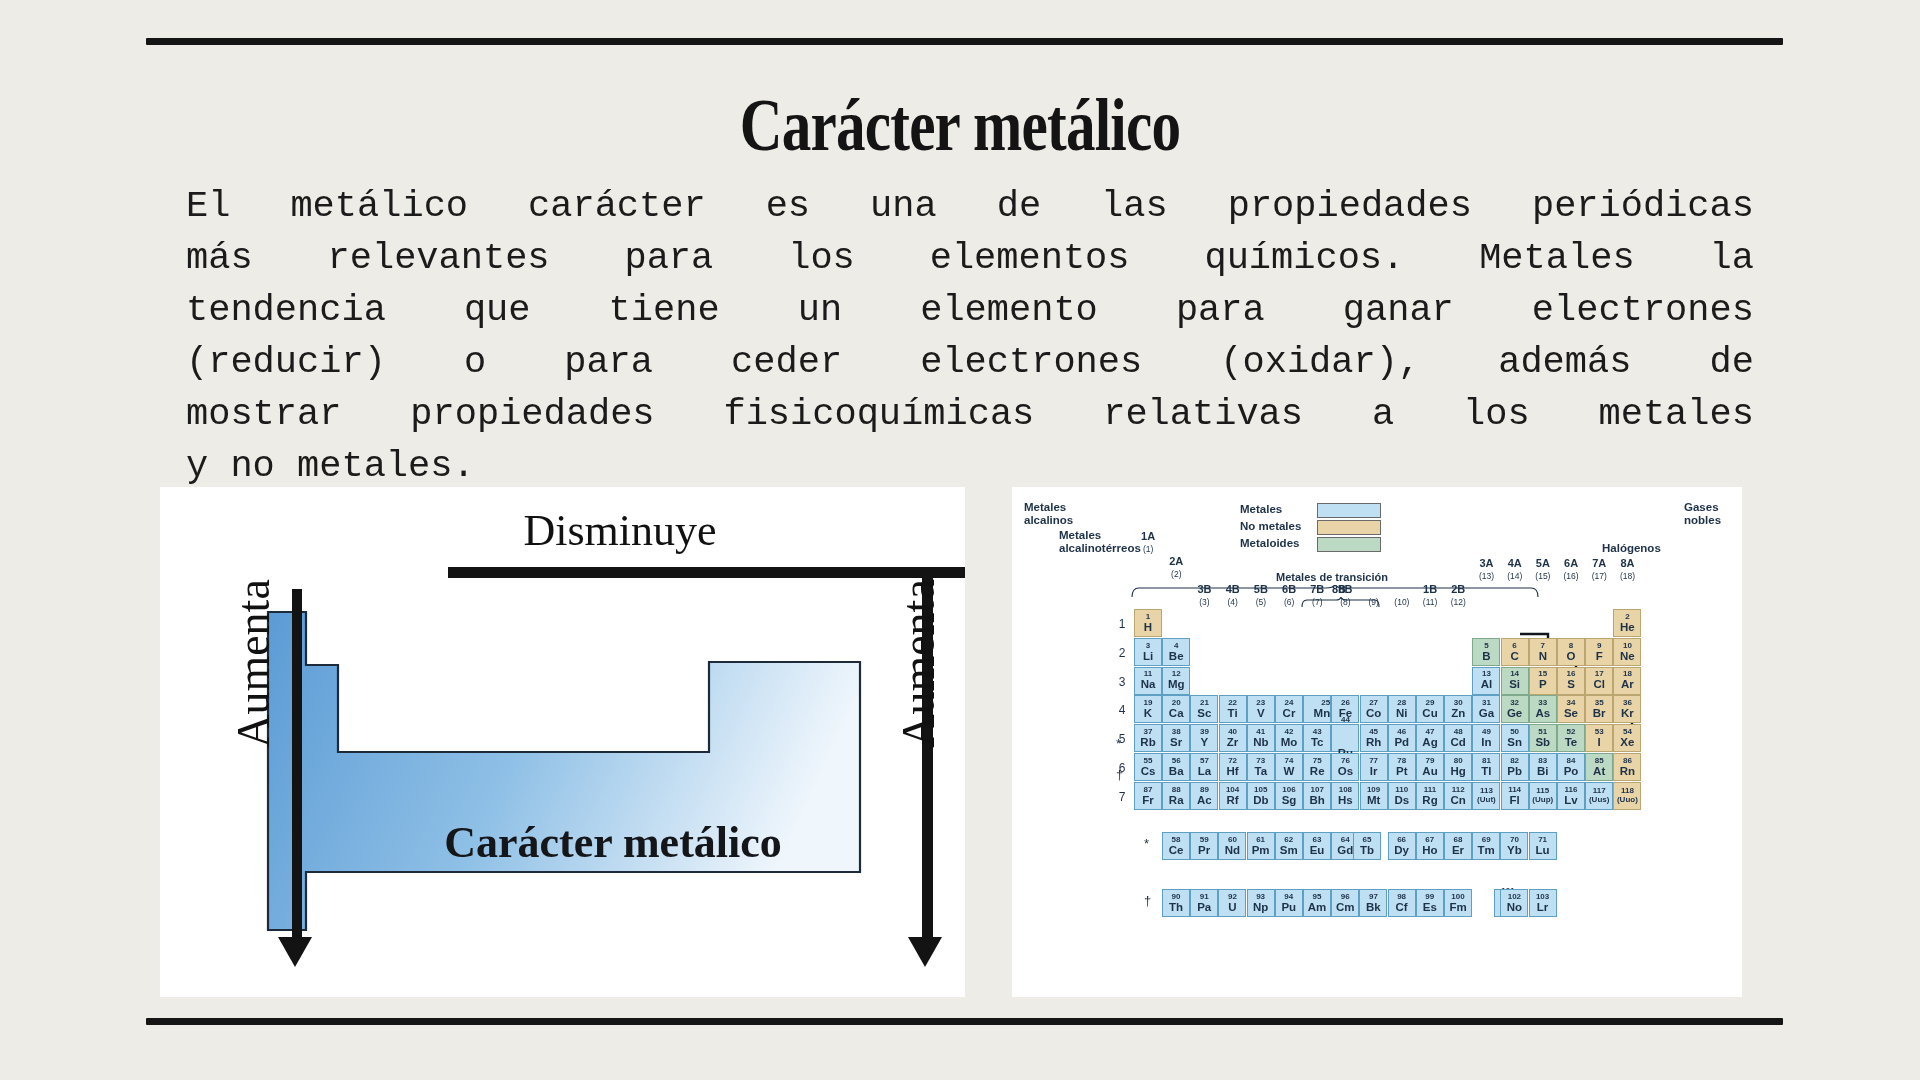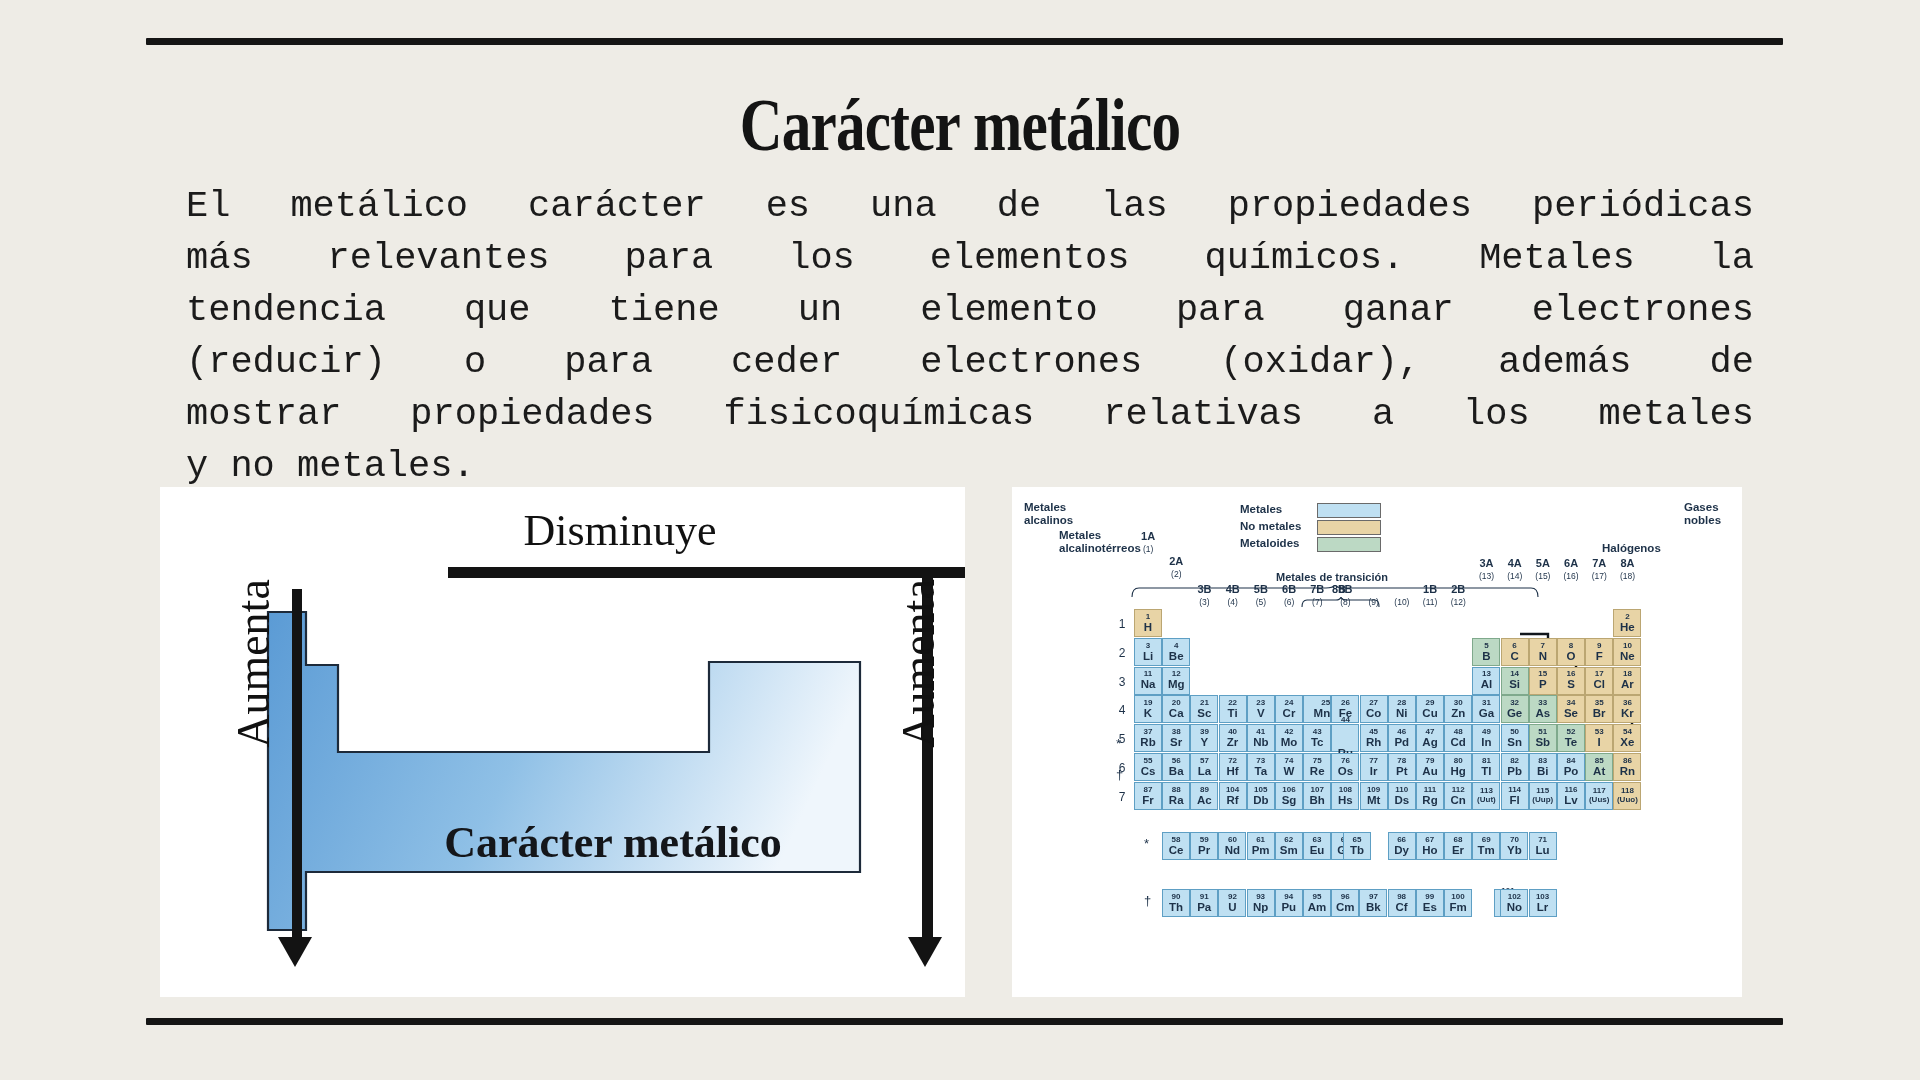--- a/index.html
+++ b/index.html
@@ -686,21 +686,21 @@
           <div class="sym">Sm</div>
         </div>
         <div class="cell metal" style="left: 291px; top: 345px;">
           <div class="z">63</div>
           <div class="sym">Eu</div>
         </div>
         <div class="cell metal" style="left: 319.2px; top: 345px;">
           <div class="z">64</div>
           <div class="sym">Gd</div>
         </div>
-        <div class="cell metal" style="left: 331px; top: 345px;">
+        <div class="cell metal" style="left: 341px; top: 345px;">
           <div class="z">65</div>
           <div class="sym">Tb</div>
         </div>
         <div class="cell metal" style="left: 375.6px; top: 345px;">
           <div class="z">66</div>
           <div class="sym">Dy</div>
         </div>
         <div class="cell metal" style="left: 403.8px; top: 345px;">
           <div class="z">67</div>
           <div class="sym">Ho</div>

